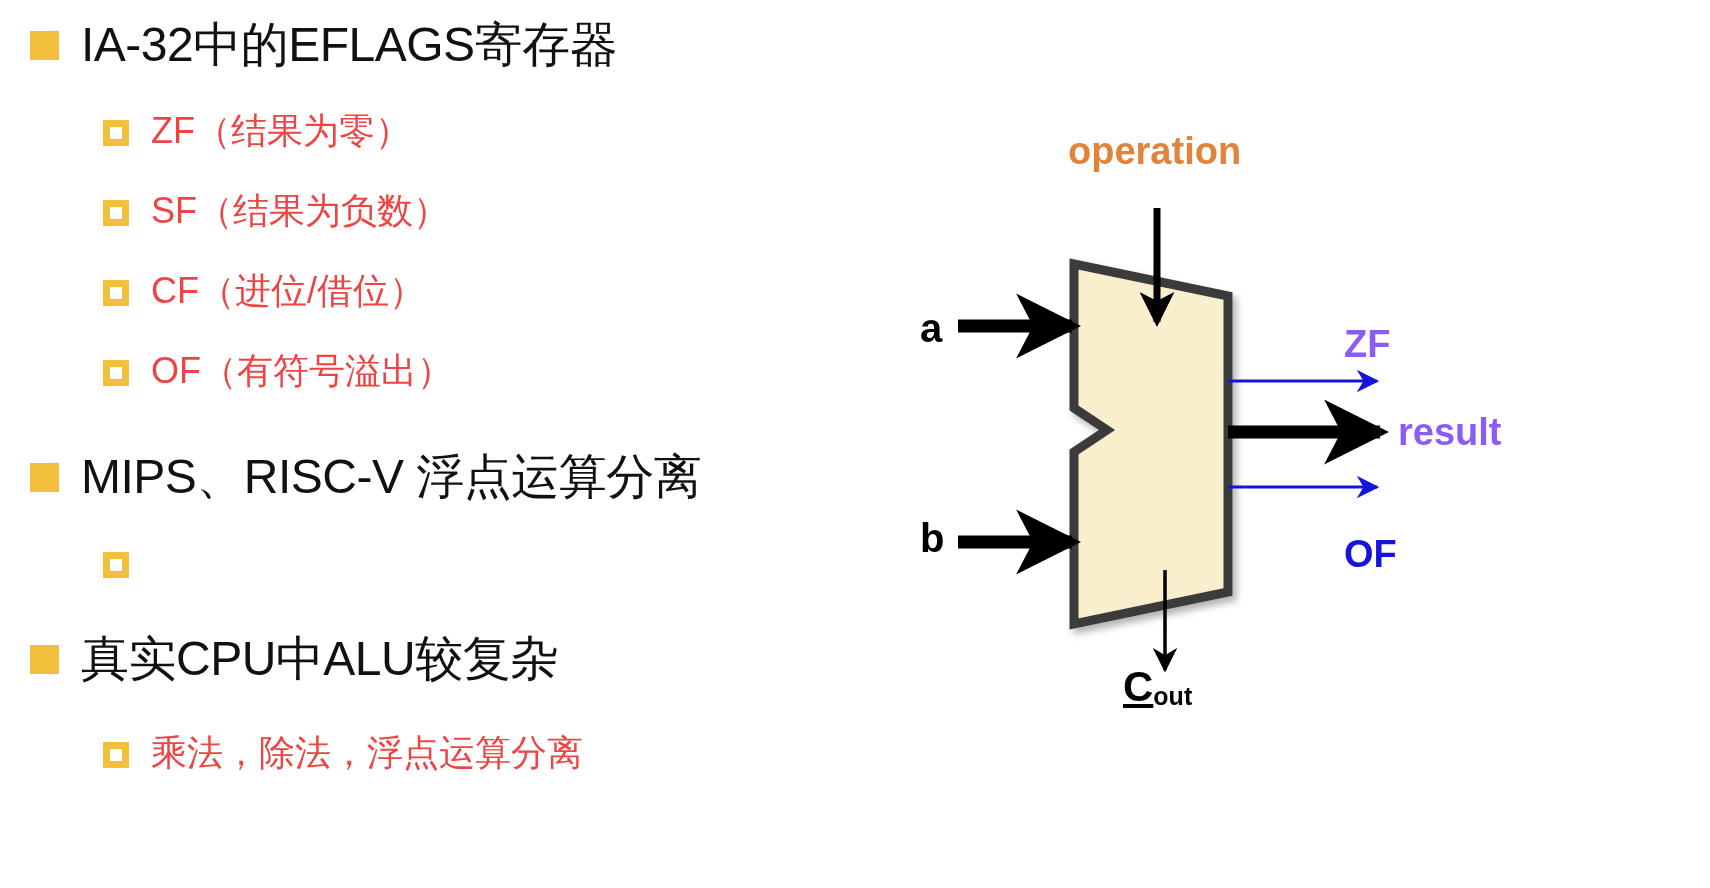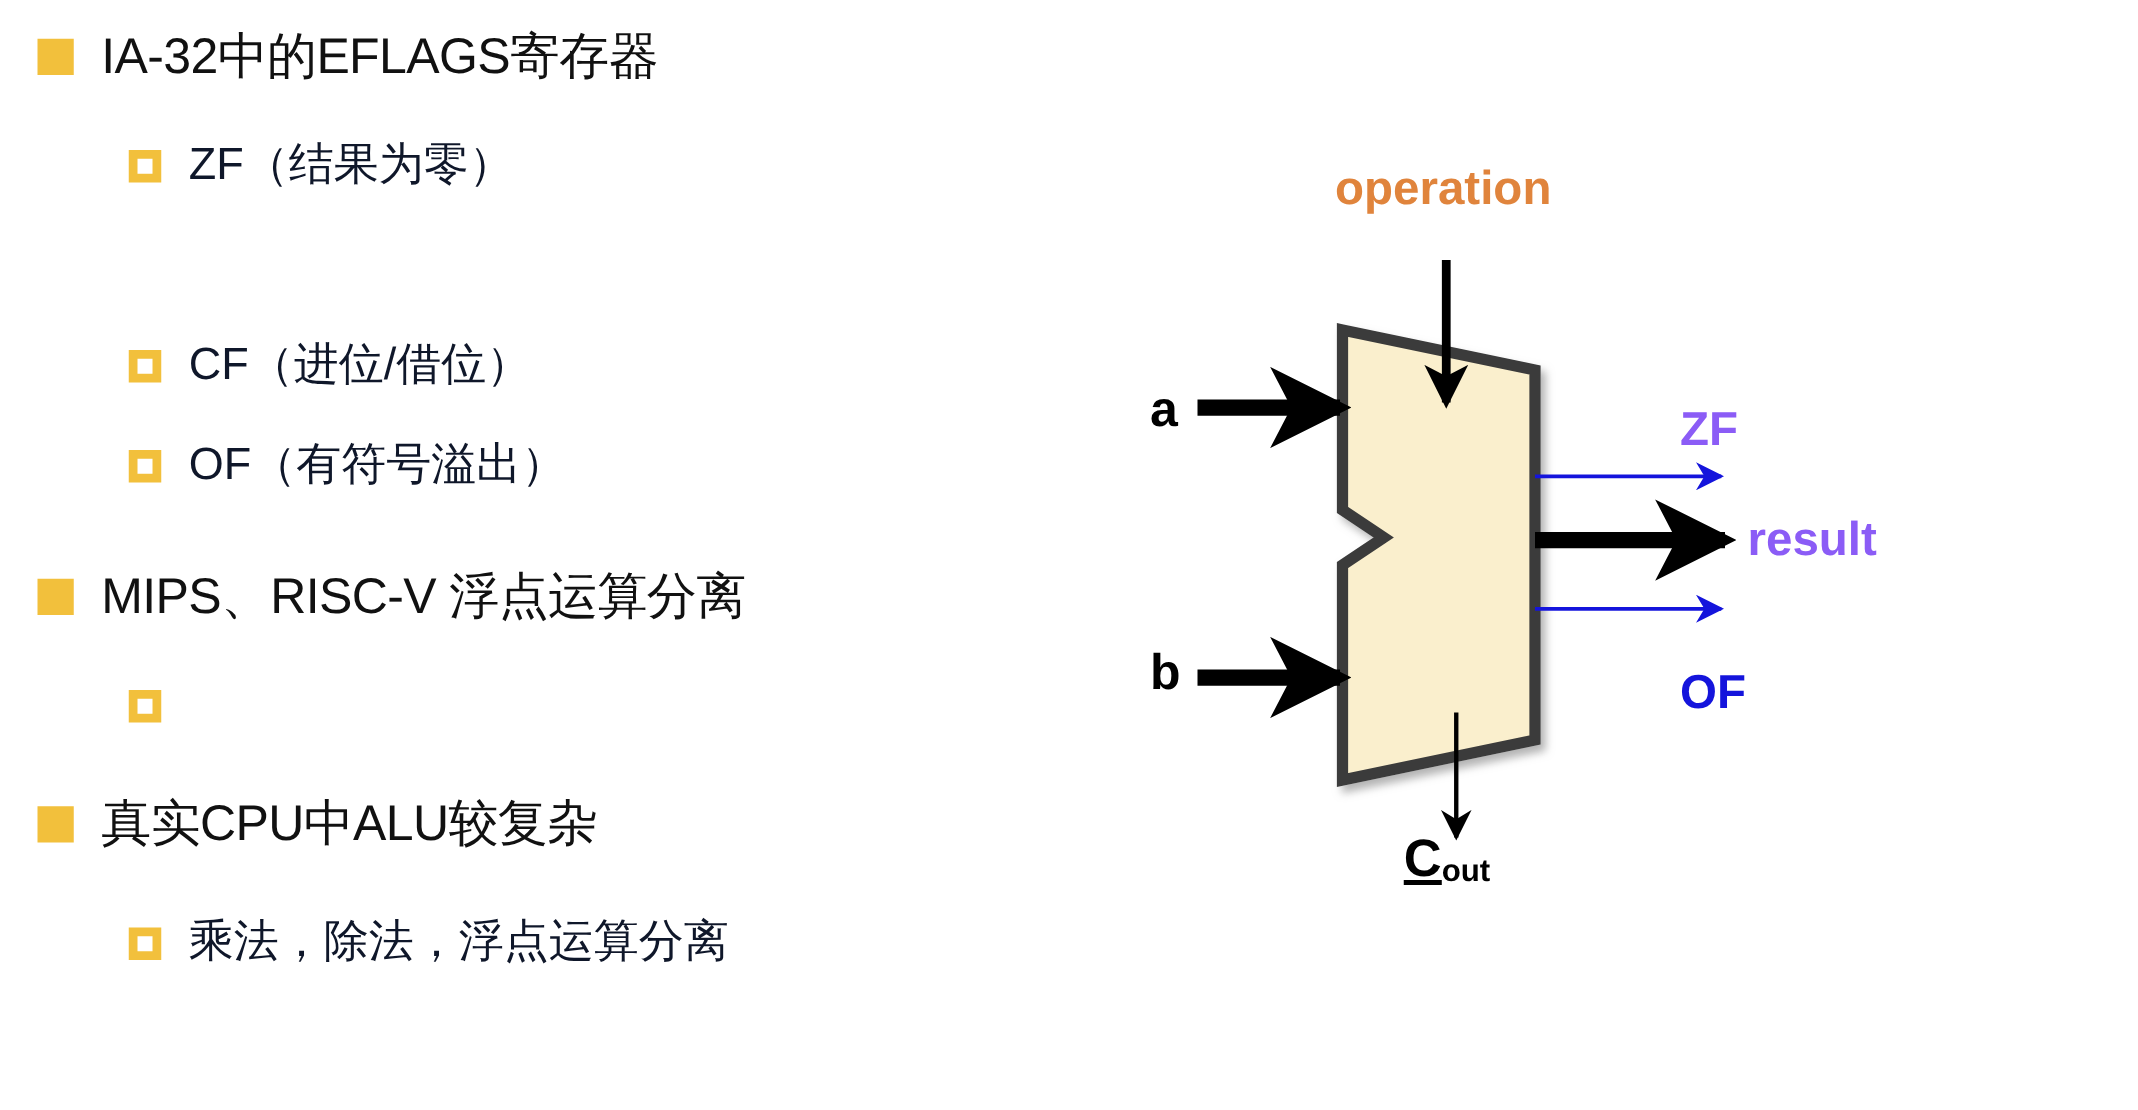--- a/index.html
+++ b/index.html
@@ -32,21 +32,21 @@
   }
   .bullet-l1 .marker-sq {
     width: 29px;
     height: 29px;
     background: #F2C03C;
     flex: 0 0 auto;
     margin-top: 17px;
     margin-right: 22px;
   }
   .bullet-l1 .txt {
-    font-size: 40px;
+    font-size: 48px;
     line-height: 62px;
     color: #111111;
     letter-spacing: -0.5px;
     white-space: nowrap;
   }
 
   .bullet-l2 {
     position: absolute;
     display: flex;
     align-items: flex-start;
@@ -58,21 +58,21 @@
     border: 7px solid #F2C03C;
     background: #ffffff;
     flex: 0 0 auto;
     margin-top: 12px;
     margin-right: 22px;
     box-sizing: content-box;
   }
   .bullet-l2 .txt {
     font-size: 36px;
     line-height: 46px;
-    color: #0f172a;
+    color: #ef4444;
     white-space: nowrap;
   }
 
   
   #alu-diagram {
     position: absolute;
     left: 880px;
     top: 0;
     width: 830px;
     height: 678px;
@@ -147,20 +147,24 @@
   <div class="bullet-l1" style="top:14px">
     <span class="marker-sq"></span>
     <span class="txt">IA-32中的EFLAGS寄存器</span>
   </div>
 
   <div class="bullet-l2" style="top:108px">
     <span class="marker-hollow"></span>
     <span class="txt">ZF（结果为零）</span>
   </div>
 
+  <div class="bullet-l2" style="top:188px">
+    <span class="marker-hollow"></span>
+    <span class="txt">SF（结果为负数）</span>
+  </div>
 
   <div class="bullet-l2" style="top:268px">
     <span class="marker-hollow"></span>
     <span class="txt">CF（进位/借位）</span>
   </div>
 
   <div class="bullet-l2" style="top:348px">
     <span class="marker-hollow"></span>
     <span class="txt">OF（有符号溢出）</span>
   </div>

